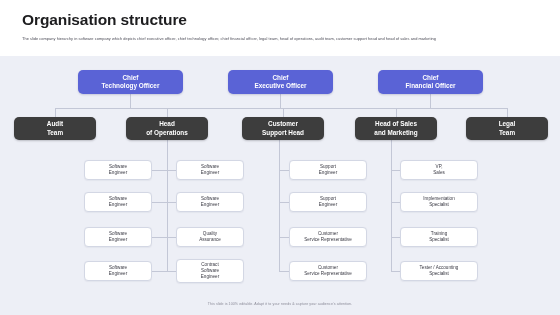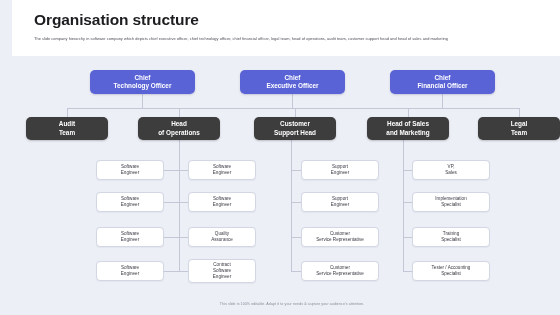--- a/index.html
+++ b/index.html
@@ -3,21 +3,21 @@
 <meta charset="utf-8">
 <style>
   html,body{margin:0;padding:0;}
   body{
     width:560px;height:315px;overflow:hidden;
     background:#edeff6;
     font-family:"Liberation Sans", sans-serif;
     position:relative;
     -webkit-font-smoothing:antialiased;
   }
-  .slide{position:absolute;inset:0;margin-left:12px;}
+  .slide{position:absolute;inset:0;}
 
   
   .header{
     position:absolute;left:0;top:0;width:560px;height:56px;
     background:#ffffff;
   }
   .title{
     position:absolute;left:22px;top:11px;
     font-size:15.5px;font-weight:bold;color:#1d1d1f;
     letter-spacing:-0.1px;

